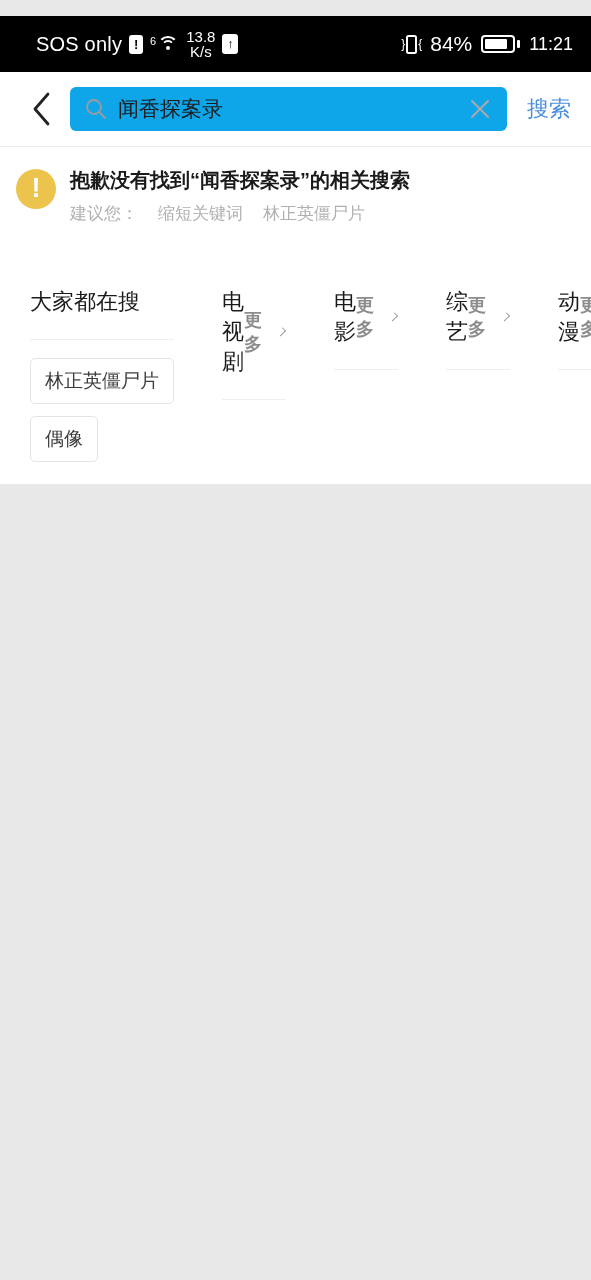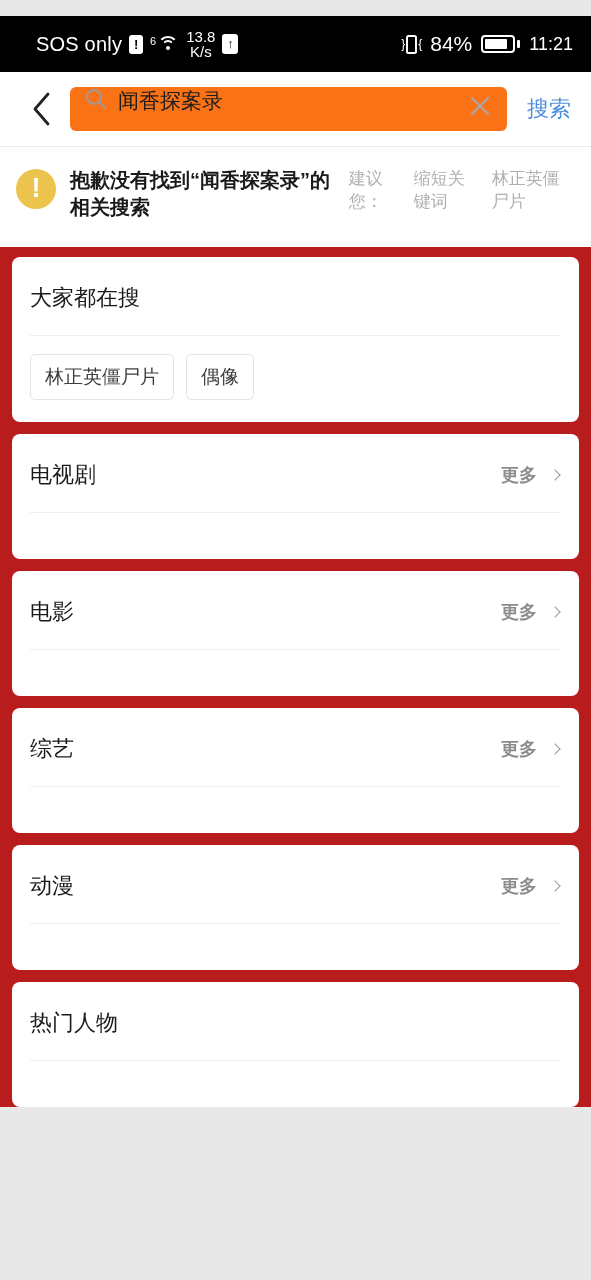--- a/index.html
+++ b/index.html
@@ -87,24 +87,24 @@
     border-bottom: 1px solid #ebebeb;
   }
   .back-btn {
     width: 46px; height: 46px;
     display: flex; align-items: center; justify-content: center;
     flex: 0 0 auto; cursor: pointer;
   }
   .searchbox {
     flex: 1 1 auto;
     height: 44px;
-    background: #f97316;
+    background: #0ea5e9;
     border-radius: 6px;
     display: flex;
-    align-items: flex-start;
+    align-items: center;
     padding: 0 8px 0 14px;
     margin-left: 4px;
     gap: 10px;
   }
   .search-input-text {
     flex: 1 1 auto;
     font-size: 21px;
     color: #1c1c1c;
     white-space: nowrap;
     overflow: hidden;
@@ -134,32 +134,32 @@
     flex: 0 0 auto;
     width: 40px; height: 40px; border-radius: 50%;
     background: #ecc44d;
     display: flex; align-items: center; justify-content: center;
     margin-top: 2px;
   }
   .notice-icon span {
     color: #fff; font-size: 27px; font-weight: bold; line-height: 1;
     margin-top: -2px;
   }
-  .notice-body { display: flex; flex-direction: row; gap: 8px; }
+  .notice-body { display: flex; flex-direction: column; gap: 8px; text-align: right; }
   .notice-title { font-size: 20px; color: #1a1a1a; font-weight: bold; }
-  .notice-sub { font-size: 17px; color: #b0b0b0; display: flex; gap: 12px; }
+  .notice-sub { font-size: 17px; color: #b0b0b0; display: flex; gap: 20px; }
   .notice-sub .lbl { color: #b0b0b0; }
   .notice-sub .tip { color: #b0b0b0; cursor: pointer; }
 
   
   .scroll-area {
-    background: #b91c1c;
+    background: #ffffff;
     padding: 10px 12px 0 12px;
     display: flex;
-    flex-direction: column;
+    flex-direction: row;
     gap: 12px;
   }
   .card {
     background: #fff;
     border-radius: 8px;
   }
   .card-head {
     display: flex;
     align-items: center;
     justify-content: space-between;

